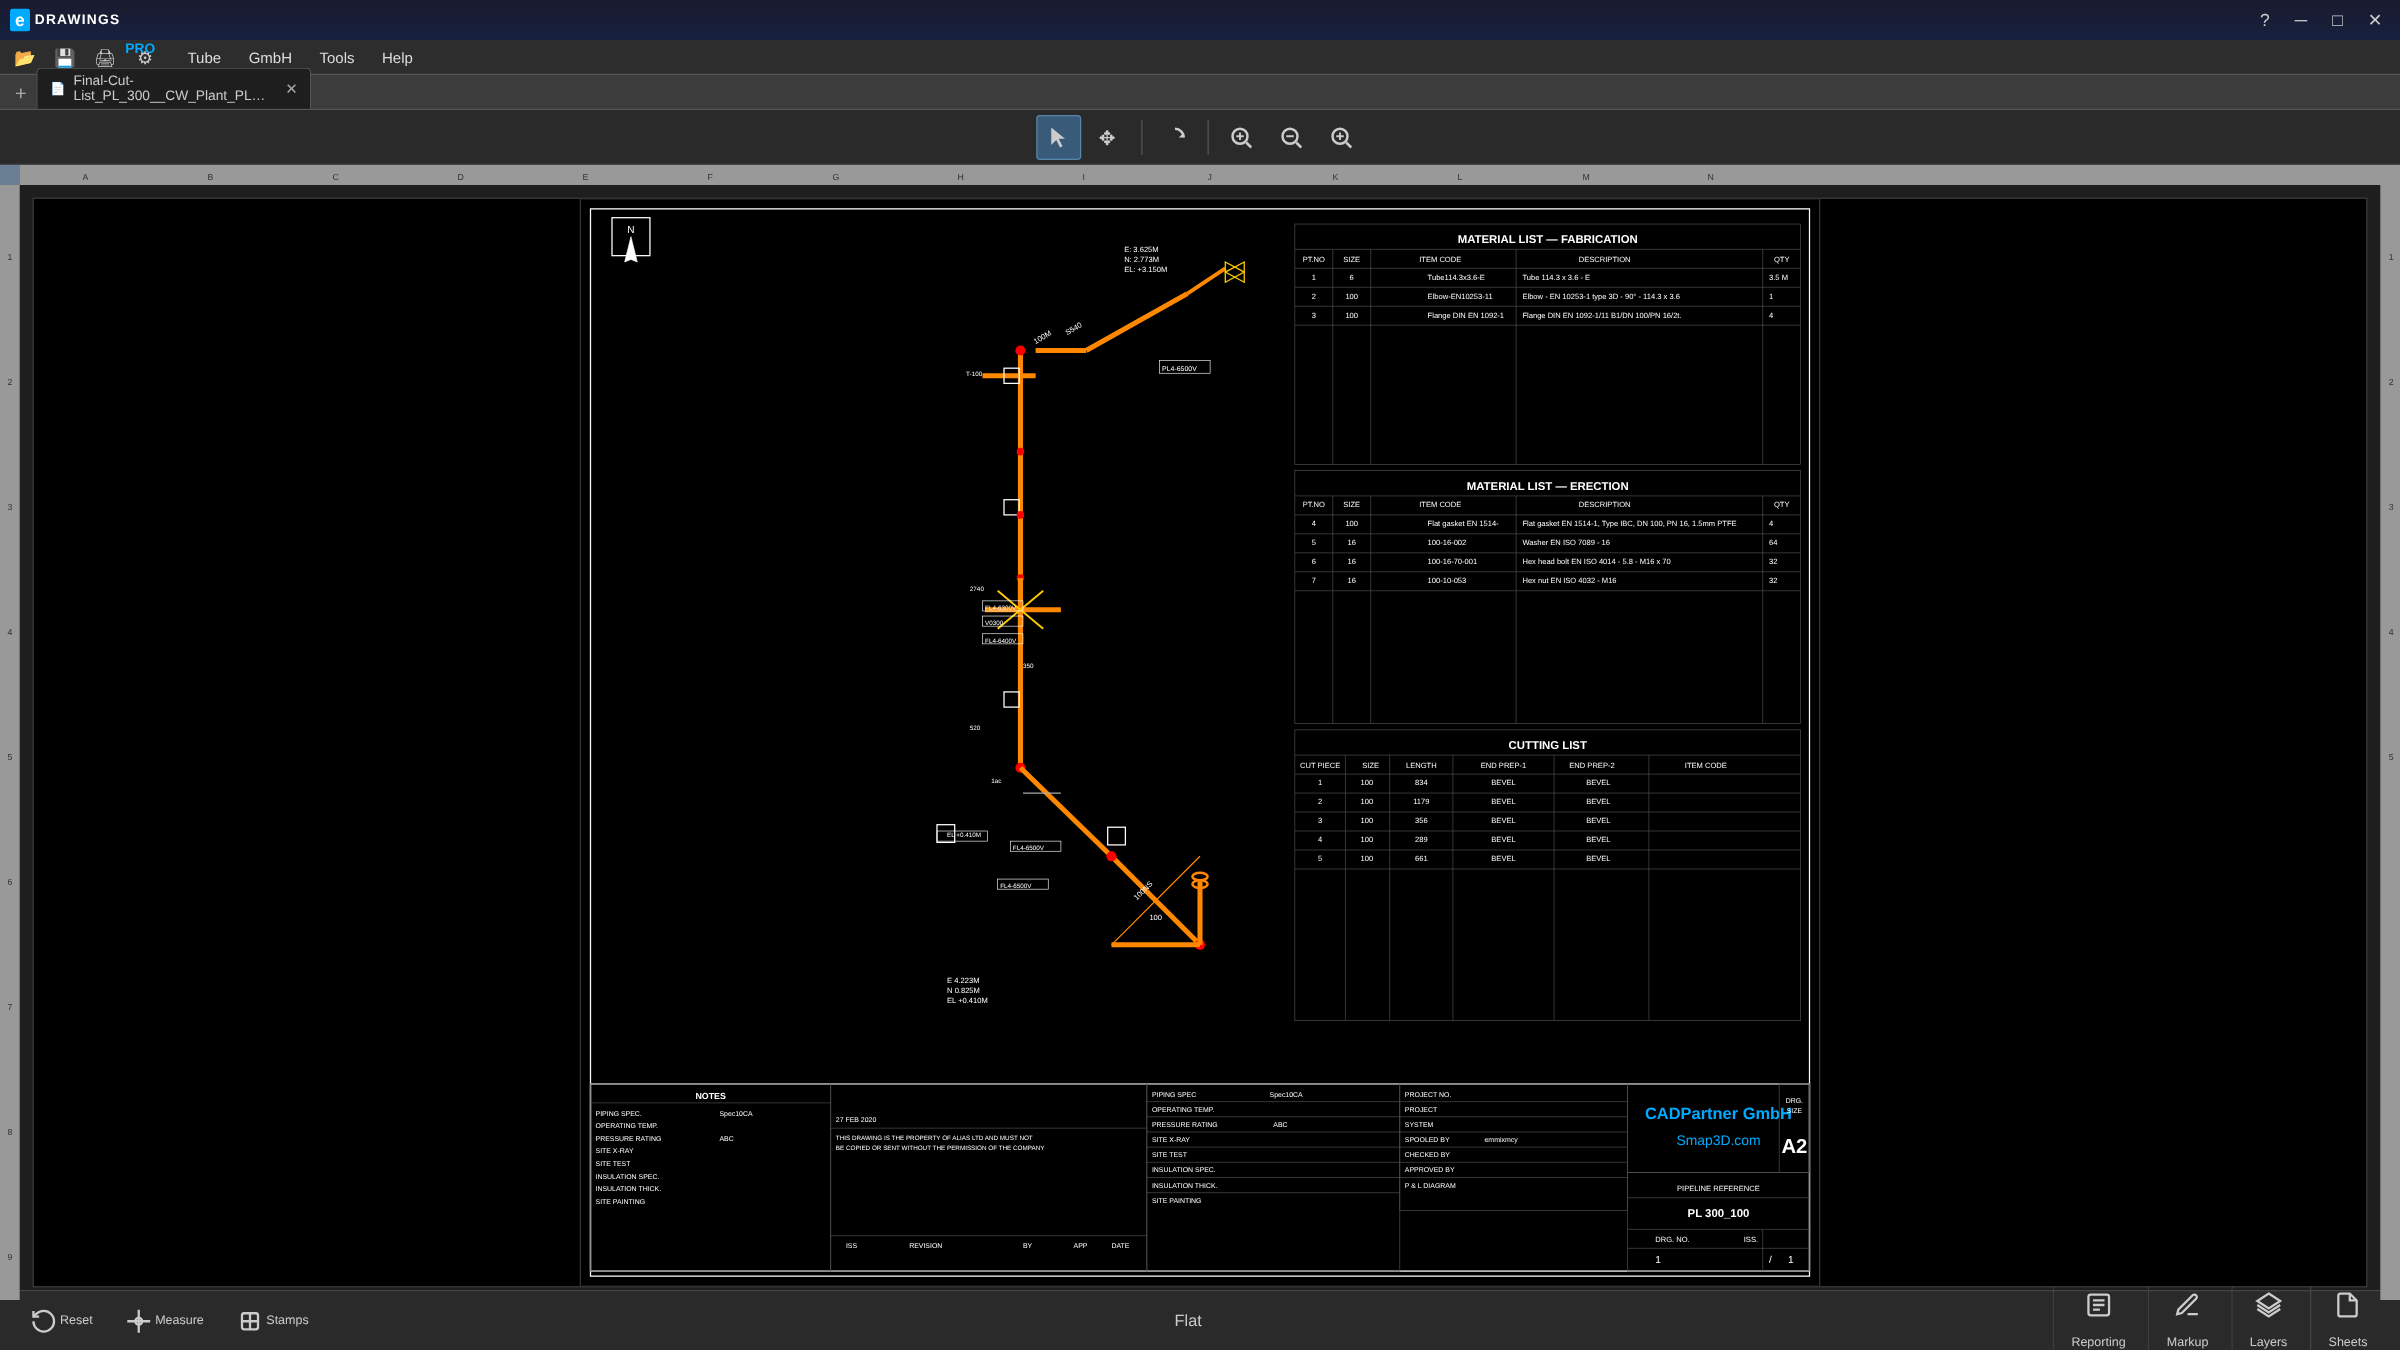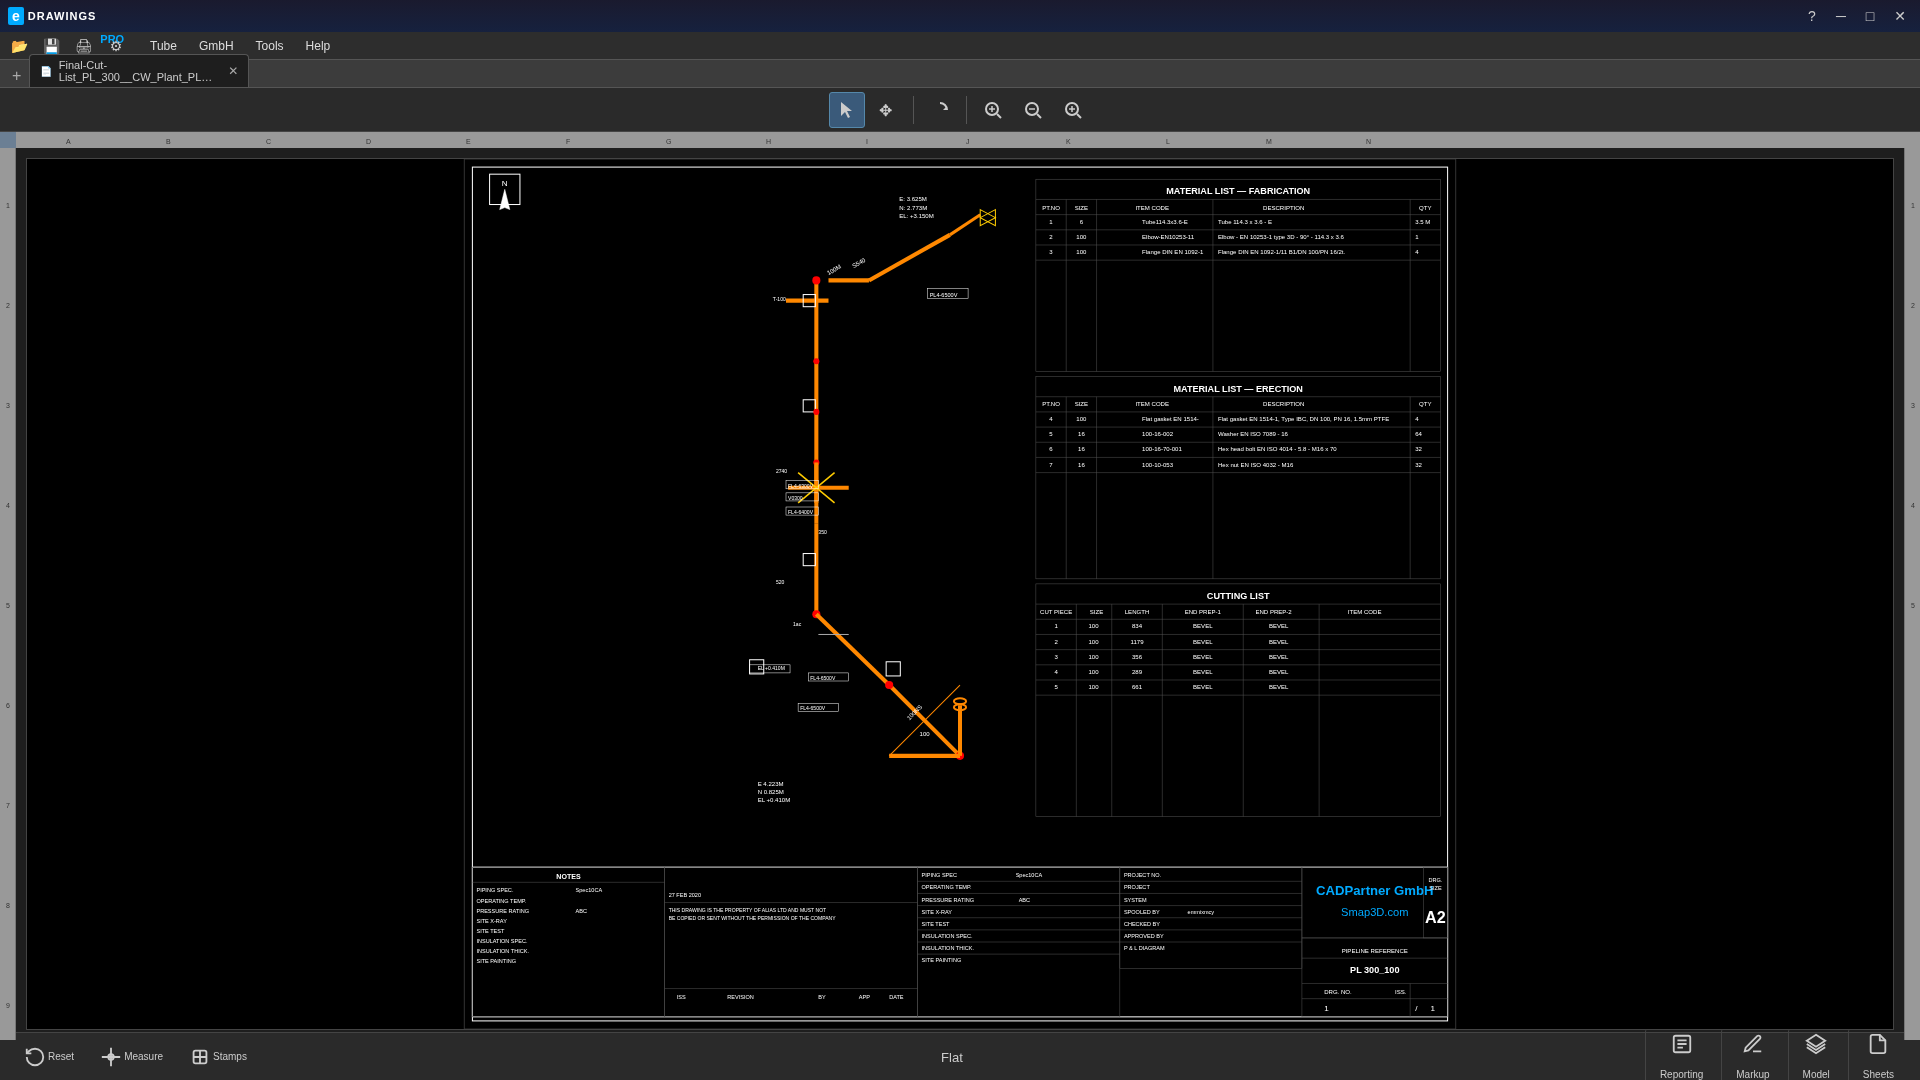--- a/index.html
+++ b/index.html
@@ -632,21 +632,21 @@
         <path d="M12 20h9M16.5 3.5a2.121 2.121 0 013 3L7 19l-4 1 1-4L16.5 3.5z"></path>
       </svg>
       <span>Markup</span>
     </div>
     <div class="status-right-btn">
       <svg viewBox="0 0 24 24" width="22" height="22" fill="none" stroke="#ccc" stroke-width="2">
         <polygon points="12 2 22 8.5 12 15 2 8.5 12 2"></polygon>
         <path d="M2 15.5l10 6.5 10-6.5"></path>
         <path d="M2 12l10 6.5 10-6.5"></path>
       </svg>
-      <span>Model</span>
+      <span>Layers</span>
     </div>
     <div class="status-right-btn">
       <svg viewBox="0 0 24 24" width="22" height="22" fill="none" stroke="#ccc" stroke-width="2">
         <path d="M14 2H6a2 2 0 00-2 2v16a2 2 0 002 2h12a2 2 0 002-2V8z"></path>
         <polyline points="14 2 14 8 20 8"></polyline>
       </svg>
       <span>Sheets</span>
     </div>
   </div>
 </div>

